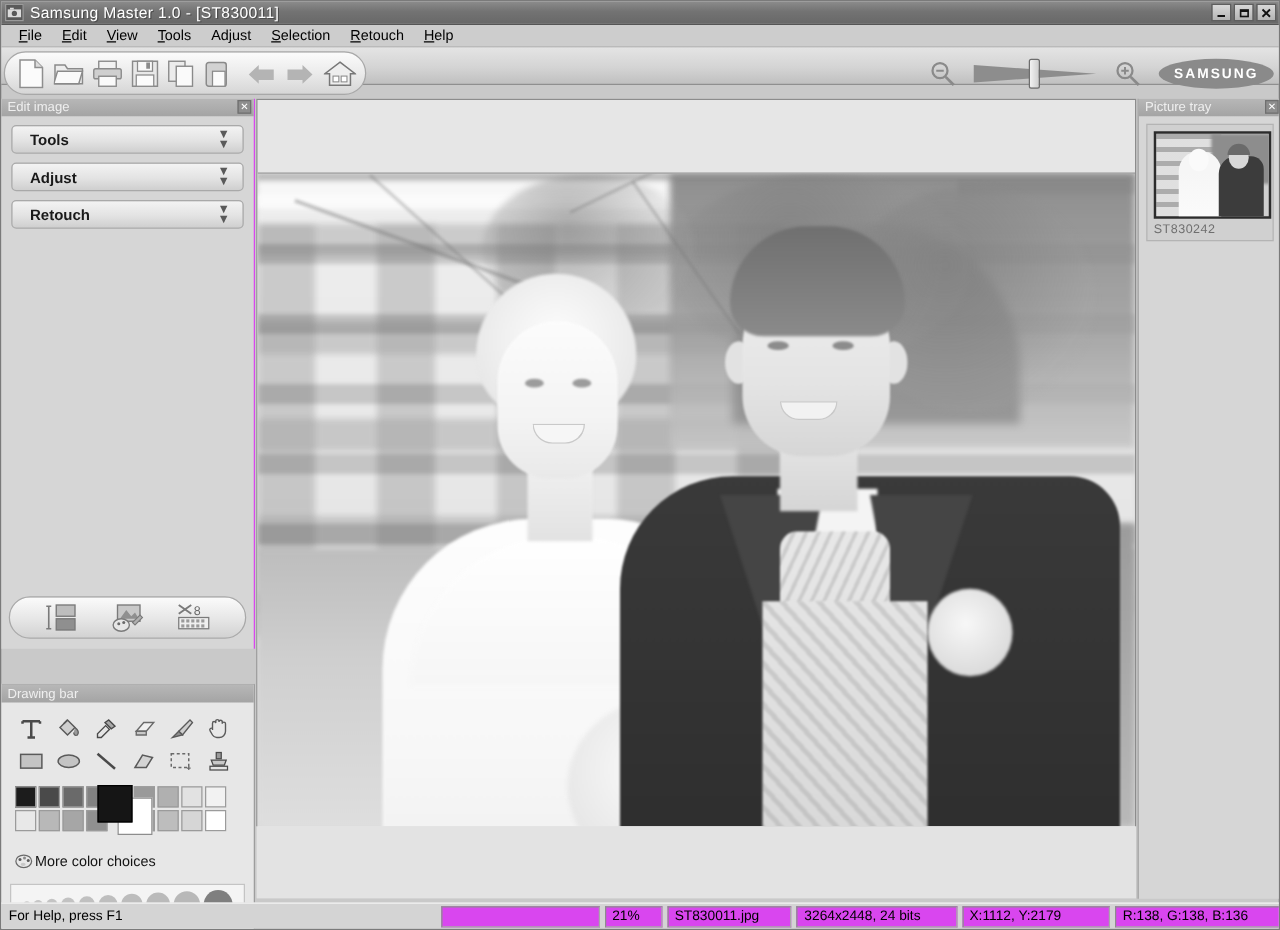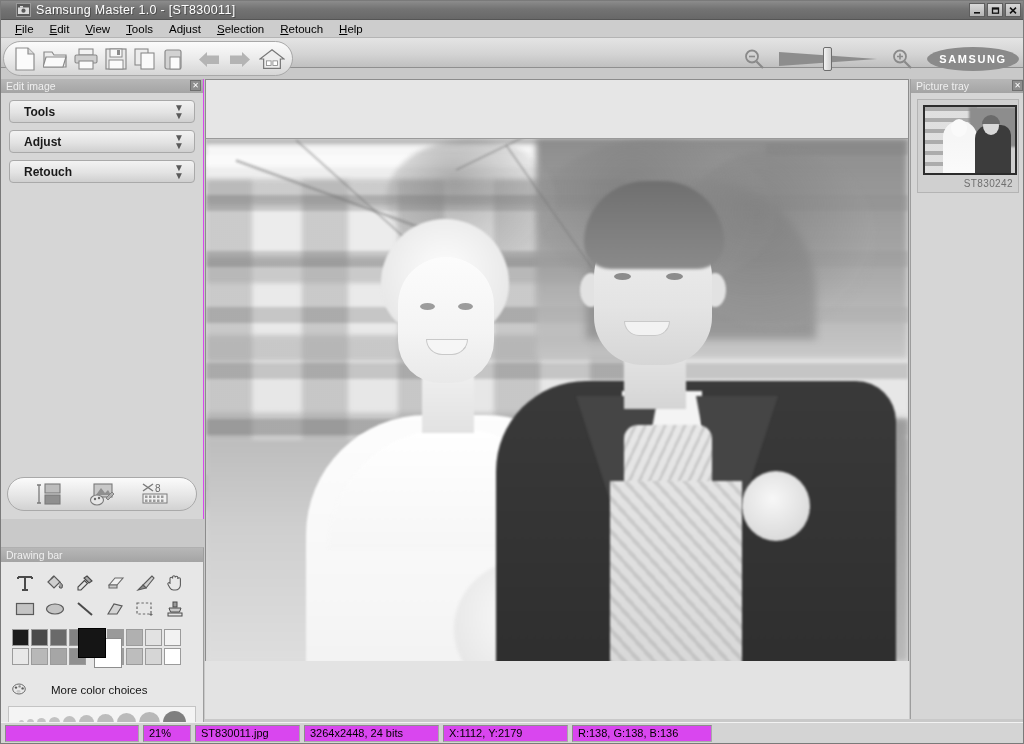--- a/index.html
+++ b/index.html
@@ -16,21 +16,21 @@
     background: #c9c9c9;
     border: 1px solid #7a7a7a;
     overflow: hidden;
   }
 
   
   .titlebar {
     position: absolute; left: 0; top: 0; width: 1024px; height: 19px;
     background: linear-gradient(to bottom, #8c8c8c 0%, #737373 45%, #686868 100%);
     display: flex; align-items: center;
-    padding-left: 15px;
+    padding-left: 3px;
     border-bottom: 1px solid #555;
   }
   .title-ico {
     width: 15px; height: 14px; background: #5a5a5a;
     border: 1px solid #9a9a9a;
     display: flex; align-items: center; justify-content: center;
     font-size: 8px; color: #e8e8e8; margin-right: 5px;
   }
   .title-text {
     color: #ffffff; font-size: 12.5px; letter-spacing: .3px;
@@ -179,21 +179,21 @@
   }
   .fg {
     position: absolute; left: 0; top: 0; width: 28px; height: 30px;
     background: #151515; border: 1px solid #000; z-index: 2;
   }
   .bg {
     position: absolute; left: 16px; top: 10px; width: 28px; height: 30px;
     background: #fff; border: 1px solid #8d8d8d; z-index: 1;
   }
   .more-colors {
-    display: flex; align-items: center; gap: 24px;
+    display: flex; align-items: center; gap: 1px;
     padding-left: 11px; margin-top: 13px;
     font-size: 11.5px; color: #141414;
   }
   .brushsizes {
     margin-top: 9px; margin-left: 7px; margin-right: 7px;
     height: 32px;
     background: #f4f4f4;
     border: 1px solid #c4c4c4;
     display: flex; align-items: center; justify-content: space-around;
     padding: 0 8px;
@@ -400,21 +400,21 @@
     border: 1px solid #b4b4b4;
     padding: 5px 5px 3px 5px;
   }
   .thumb {
     width: 94px; height: 70px;
     border: 2px solid #2c2c2c;
     position: relative; overflow: hidden;
     background: #cfcfcf;
   }
   .tray-label {
-    text-align: right; font-size: 10px; color: #6f6f6f;
+    text-align: left; font-size: 10px; color: #6f6f6f;
     padding-top: 3px; letter-spacing: .4px;
   }
   .t-bld {
     position: absolute; left:0; top:0; width: 52px; height: 70px;
     background: repeating-linear-gradient(to bottom, rgba(120,120,120,.4) 0 4px, rgba(240,240,240,.5) 4px 11px);
     filter: blur(.6px);
   }
   .t-dark {
     position: absolute; left:44px; top:0; width: 50px; height: 40px;
     background: #8d8d8d; filter: blur(1.3px);
@@ -850,20 +850,21 @@
         <div class="t-bhead"></div>
         <div class="t-groom"></div>
         <div class="t-ghead"></div>
         <div class="t-ghair"></div>
       </div>
       <div class="tray-label">ST830242</div>
     </div>
   </div>
 
   <div class="statusbar">
+    <div class="sb-help">For Help, press F1</div>
     <div class="sb-cell sb-progress"></div>
     <div class="sb-cell sb-zoom">21%</div>
     <div class="sb-cell sb-file">ST830011.jpg</div>
     <div class="sb-cell sb-dim">3264x2448, 24 bits</div>
     <div class="sb-cell sb-xy">X:1112, Y:2179</div>
     <div class="sb-cell sb-rgb">R:138, G:138, B:136</div>
   </div>
 
 </div>
 

